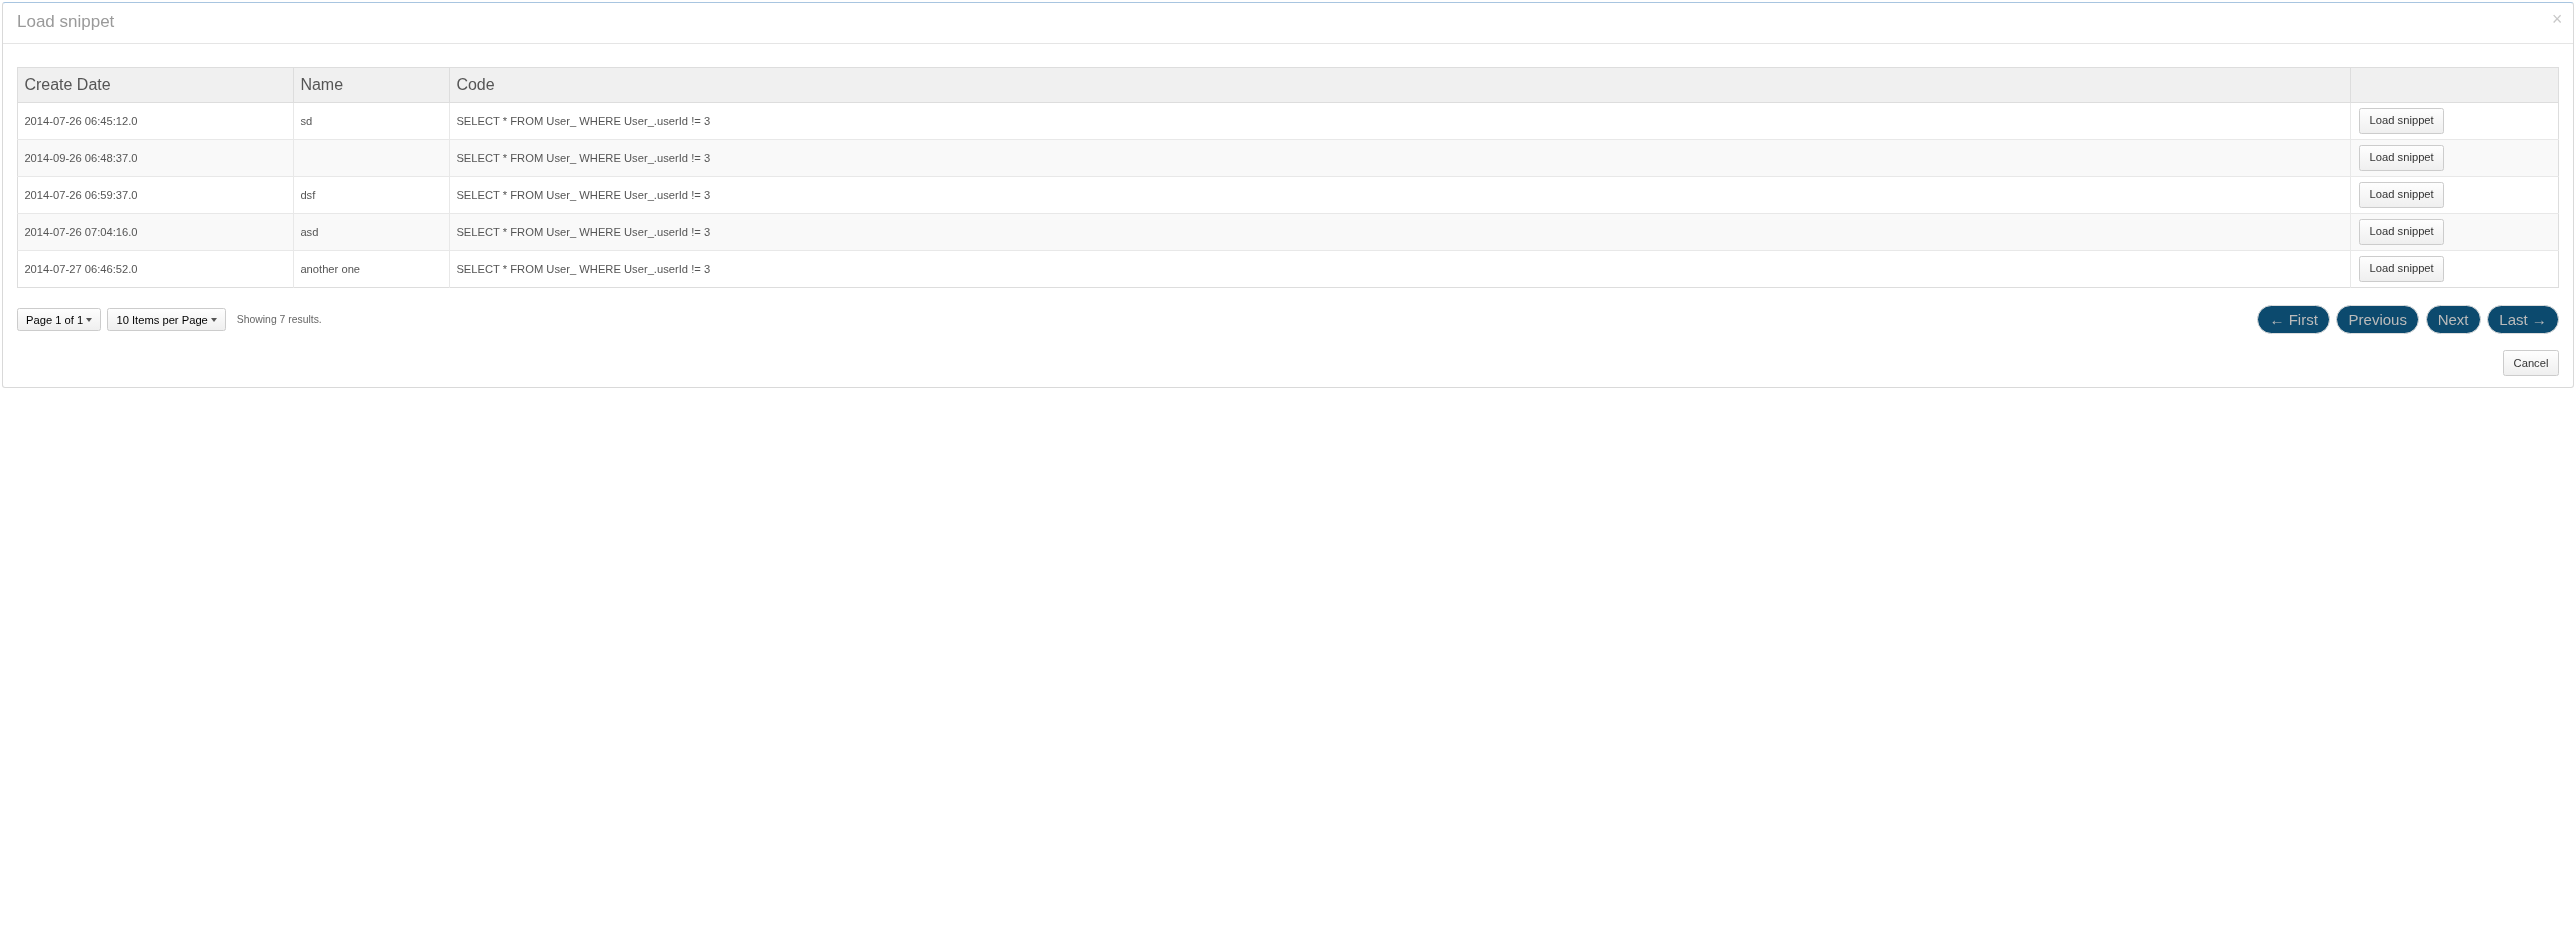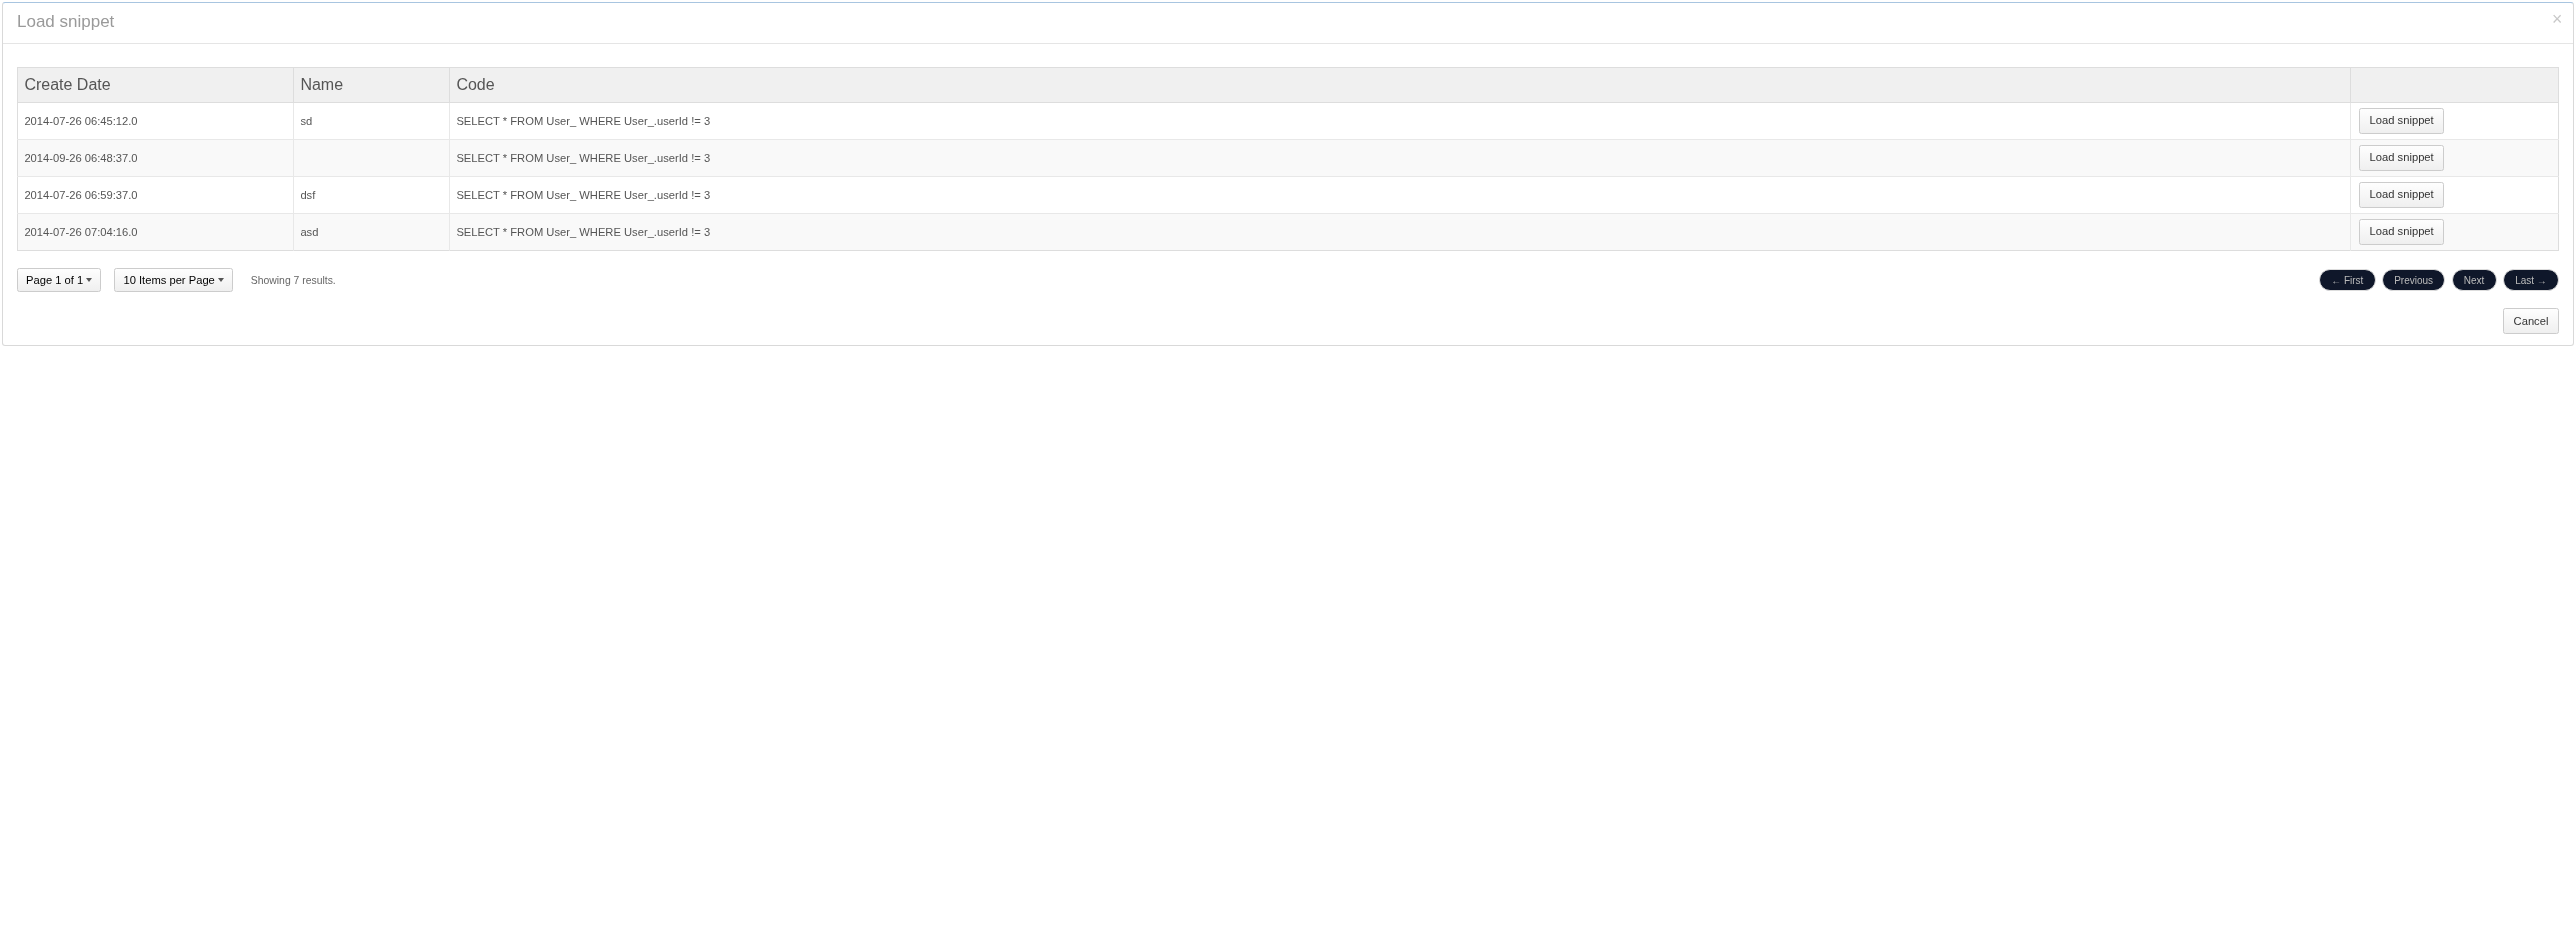--- a/index.html
+++ b/index.html
@@ -86,21 +86,21 @@
   }
   .pagination-row {
     display: flex;
     align-items: center;
     justify-content: space-between;
     margin-top: 17.6px;
   }
   .pagination-left {
     display: flex;
     align-items: center;
-    gap: 13px;
+    gap: 6px;
     justify-content: flex-end;
   }
   .btn-dropdown {
     padding: 4.8px 8px;
     font-size: 11.2px;
     background: linear-gradient(#fefefe, #efefef);
     border: 0.8px solid #ccc;
     border-radius: 2.4px;
     cursor: pointer;
     display: inline-flex;
@@ -119,23 +119,23 @@
     color: #666;
     font-size: 10.4px;
     margin-left: 4.8px;
   }
   .pagination-right {
     display: flex;
     gap: 6.4px;
   }
   .page-btn {
     padding: 4.8px 11.2px;
-    font-size: 10px;
+    font-size: 15px;
     color: #bbb;
-    background: #0f172a;
+    background: #0c4a6e;
     border: 0.8px solid #ddd;
     border-radius: 14.4px;
     cursor: default;
   }
   .modal-footer {
     padding: 8px 14.4px 11.2px 14.4px;
     text-align: right;
   }
 </style>
 </head>
@@ -174,20 +174,26 @@
           </tr>
           <tr>
             <td>2014-07-26 06:59:37.0</td>
             <td>dsf</td>
             <td>SELECT * FROM User_ WHERE User_.userId != 3</td>
             <td><button class="btn">Load snippet</button></td>
           </tr>
           <tr>
             <td>2014-07-26 07:04:16.0</td>
             <td>asd</td>
+            <td>SELECT * FROM User_ WHERE User_.userId != 3</td>
+            <td><button class="btn">Load snippet</button></td>
+          </tr>
+          <tr>
+            <td>2014-07-27 06:46:52.0</td>
+            <td>another one</td>
             <td>SELECT * FROM User_ WHERE User_.userId != 3</td>
             <td><button class="btn">Load snippet</button></td>
           </tr>
         </tbody>
     </table>
 
     <div class="pagination-row">
       <div class="pagination-left">
         <button class="btn-dropdown">
           <span>Page 1 of 1</span>

